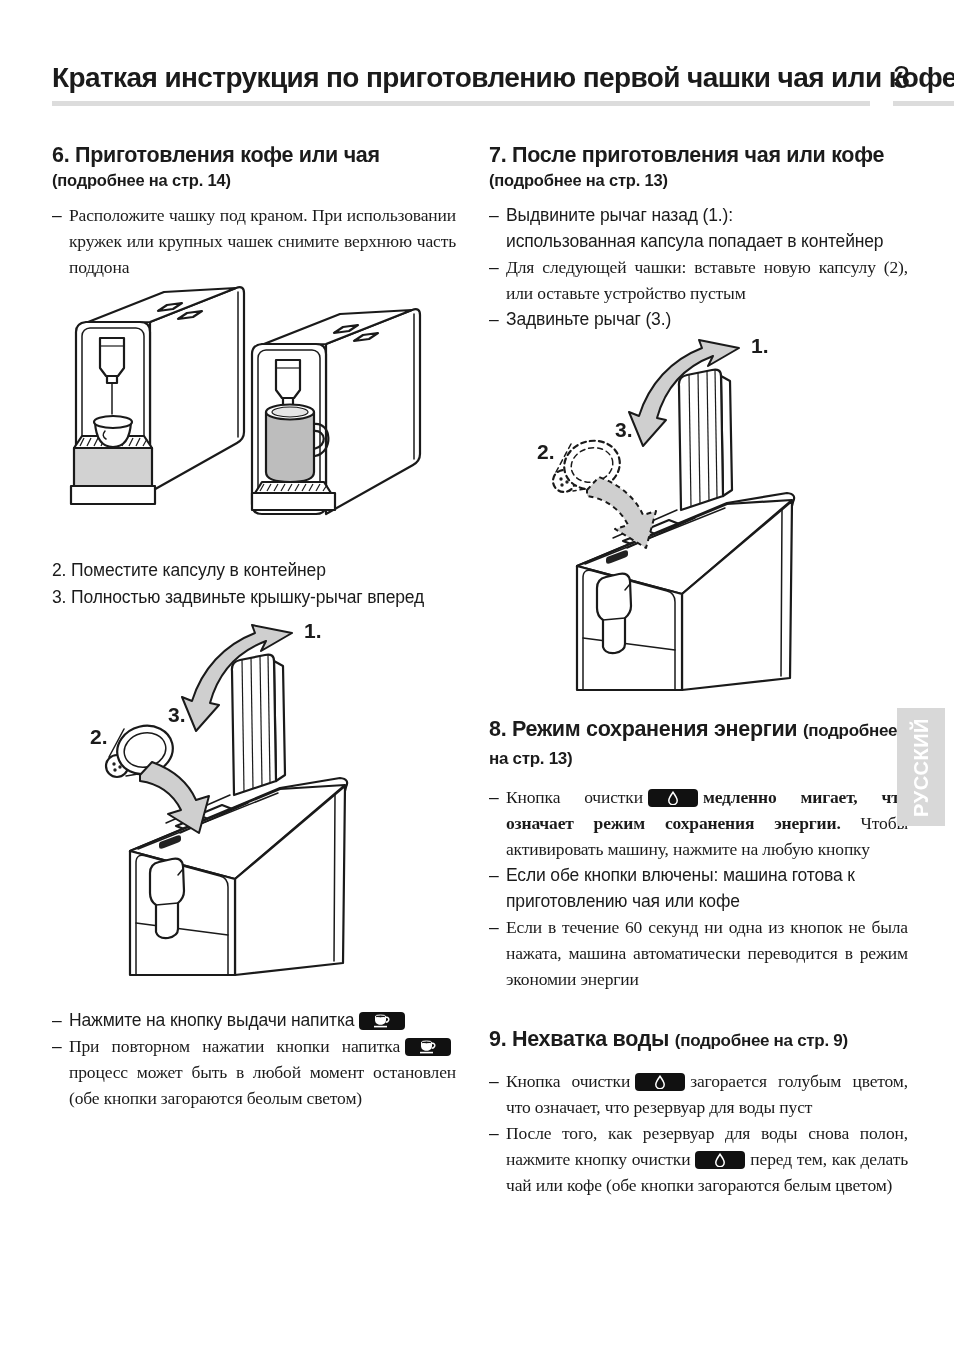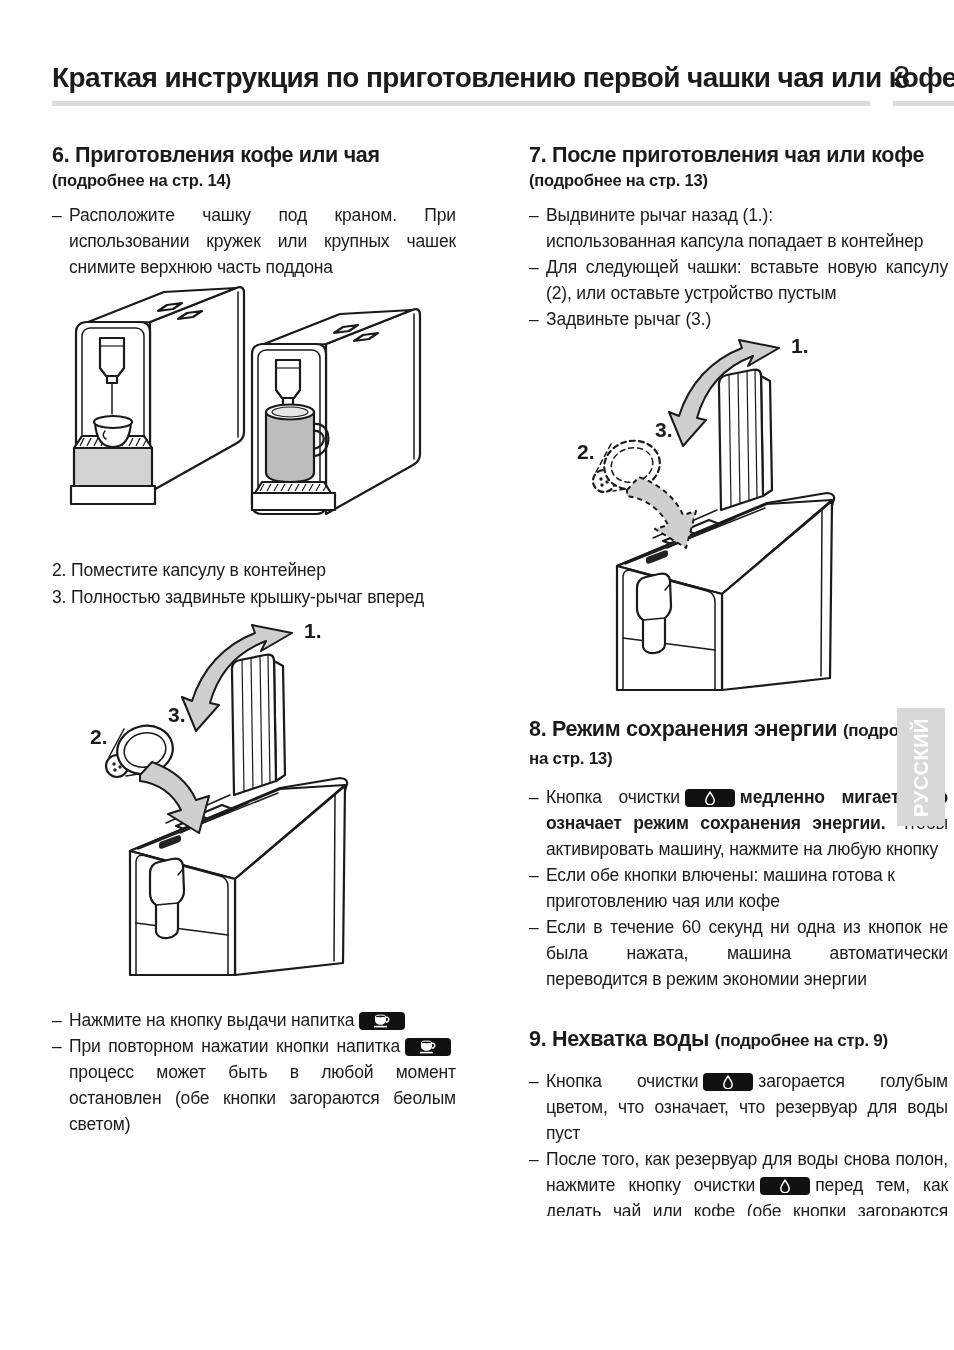--- a/index.html
+++ b/index.html
@@ -14,29 +14,29 @@
   .rule.r2{left:893px;width:61px;}
   .bottom-rule{position:absolute;left:52px;top:1291px;width:854px;height:5px;background:#dcdcdc;}
   
   .lang-tab{position:absolute;left:897px;top:708px;width:48px;height:118px;background:#d8d8d8;
             display:flex;align-items:center;justify-content:center;}
   .lang-tab span{writing-mode:vertical-rl;transform:rotate(180deg);color:#fff;
                  font-weight:700;font-size:20px;letter-spacing:0.5px;}
   
   .col{position:absolute;top:142px;}
   .col.left{left:52px;width:404px;}
-  .col.right{left:489px;width:419px;margin-left:40px;}
+  .col.right{left:489px;width:419px;}
   .h2{font-size:21.5px;font-weight:700;letter-spacing:-0.3px;line-height:26px;}
   .hnote{font-size:16.5px;font-weight:700;}
   .hnote.block{display:block;margin-top:3px;letter-spacing:-0.2px;}
   .bullets{margin-top:12px;}
   .bullet{display:flex;line-height:26px;font-size:17.5px;letter-spacing:-0.15px;}
   .bullet .dash{width:17px;flex:none;}
   .bullet .btxt{flex:1;}
-  .just{text-align:justify;}
+  .just{text-align:justify;font-family:Liberation Serif, serif;}
   .blk{display:block;}
   .bold{font-weight:700;}
   .steps{margin-top:13px;font-size:17.5px;line-height:27px;letter-spacing:-0.15px;}
   
   .illus{position:relative;}
   .machines{margin:2px 0 0 8px;width:390px;height:262px;}
   .lever{width:375px;height:360px;}
   .lever-wrap-left{margin:8px 0 0 18px;width:375px;height:368px;}
   .lever-wrap-right{margin:2px 0 0 28px;width:375px;height:368px;}
   .num{position:absolute;font-size:21px;font-weight:700;}

